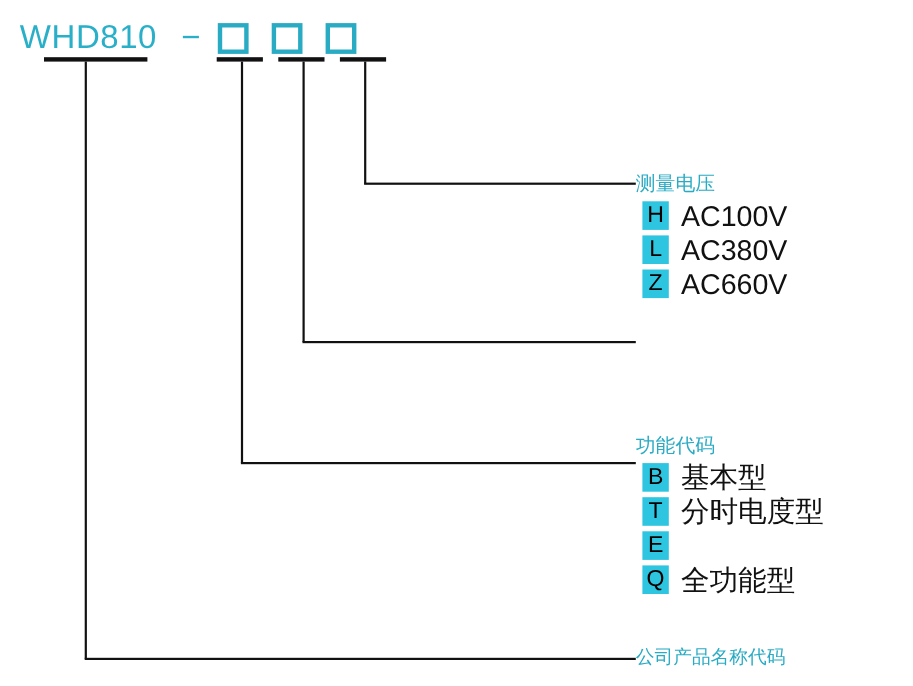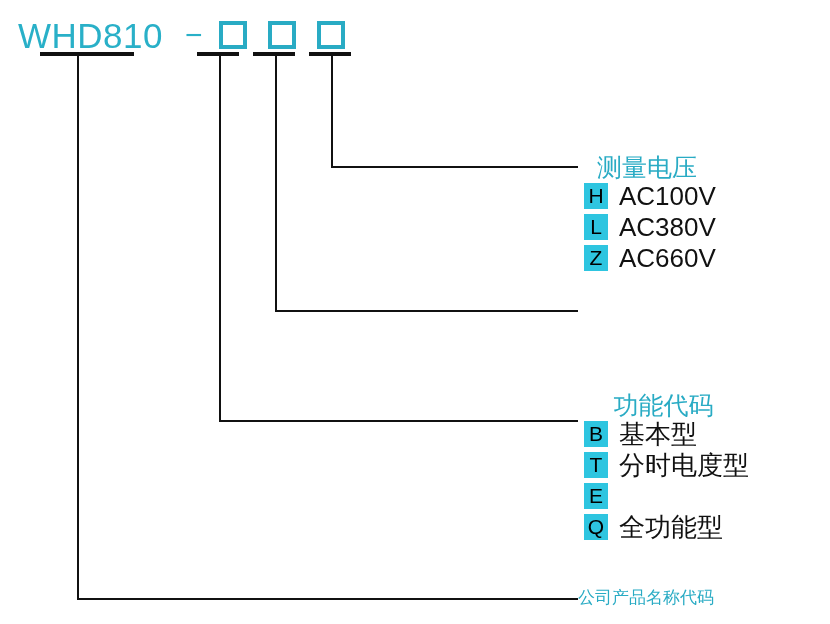--- a/index.html
+++ b/index.html
@@ -20,21 +20,21 @@
   
   .model-row {
     position: absolute;
     left: 18px;
     top: 14px;
     height: 42px;
     display: flex;
     align-items: center;
   }
   .model-name {
-    font-size: 35px;
+    font-size: 30px;
     color: #29b0c8;
     letter-spacing: 0.5px;
     line-height: 1;
     white-space: nowrap;
   }
   .model-dash {
     font-size: 30px;
     color: #29b0c8;
     margin-left: 22px;
     margin-right: 16px;
@@ -63,25 +63,24 @@
     position: absolute;
     background: #111111;
     height: 2px;
   }
   
   .group {
     position: absolute;
     left: 578px;
   }
   .group-title {
-    font-size: 25px;
+    font-size: 18px;
     color: #29abc4;
     line-height: 26px;
     white-space: nowrap;
-    text-align: center;
   }
   .opt-row {
     display: flex;
     align-items: center;
     height: 31px;
   }
   .opt-code {
     width: 24px;
     height: 26px;
     background: #2ec5e0;

